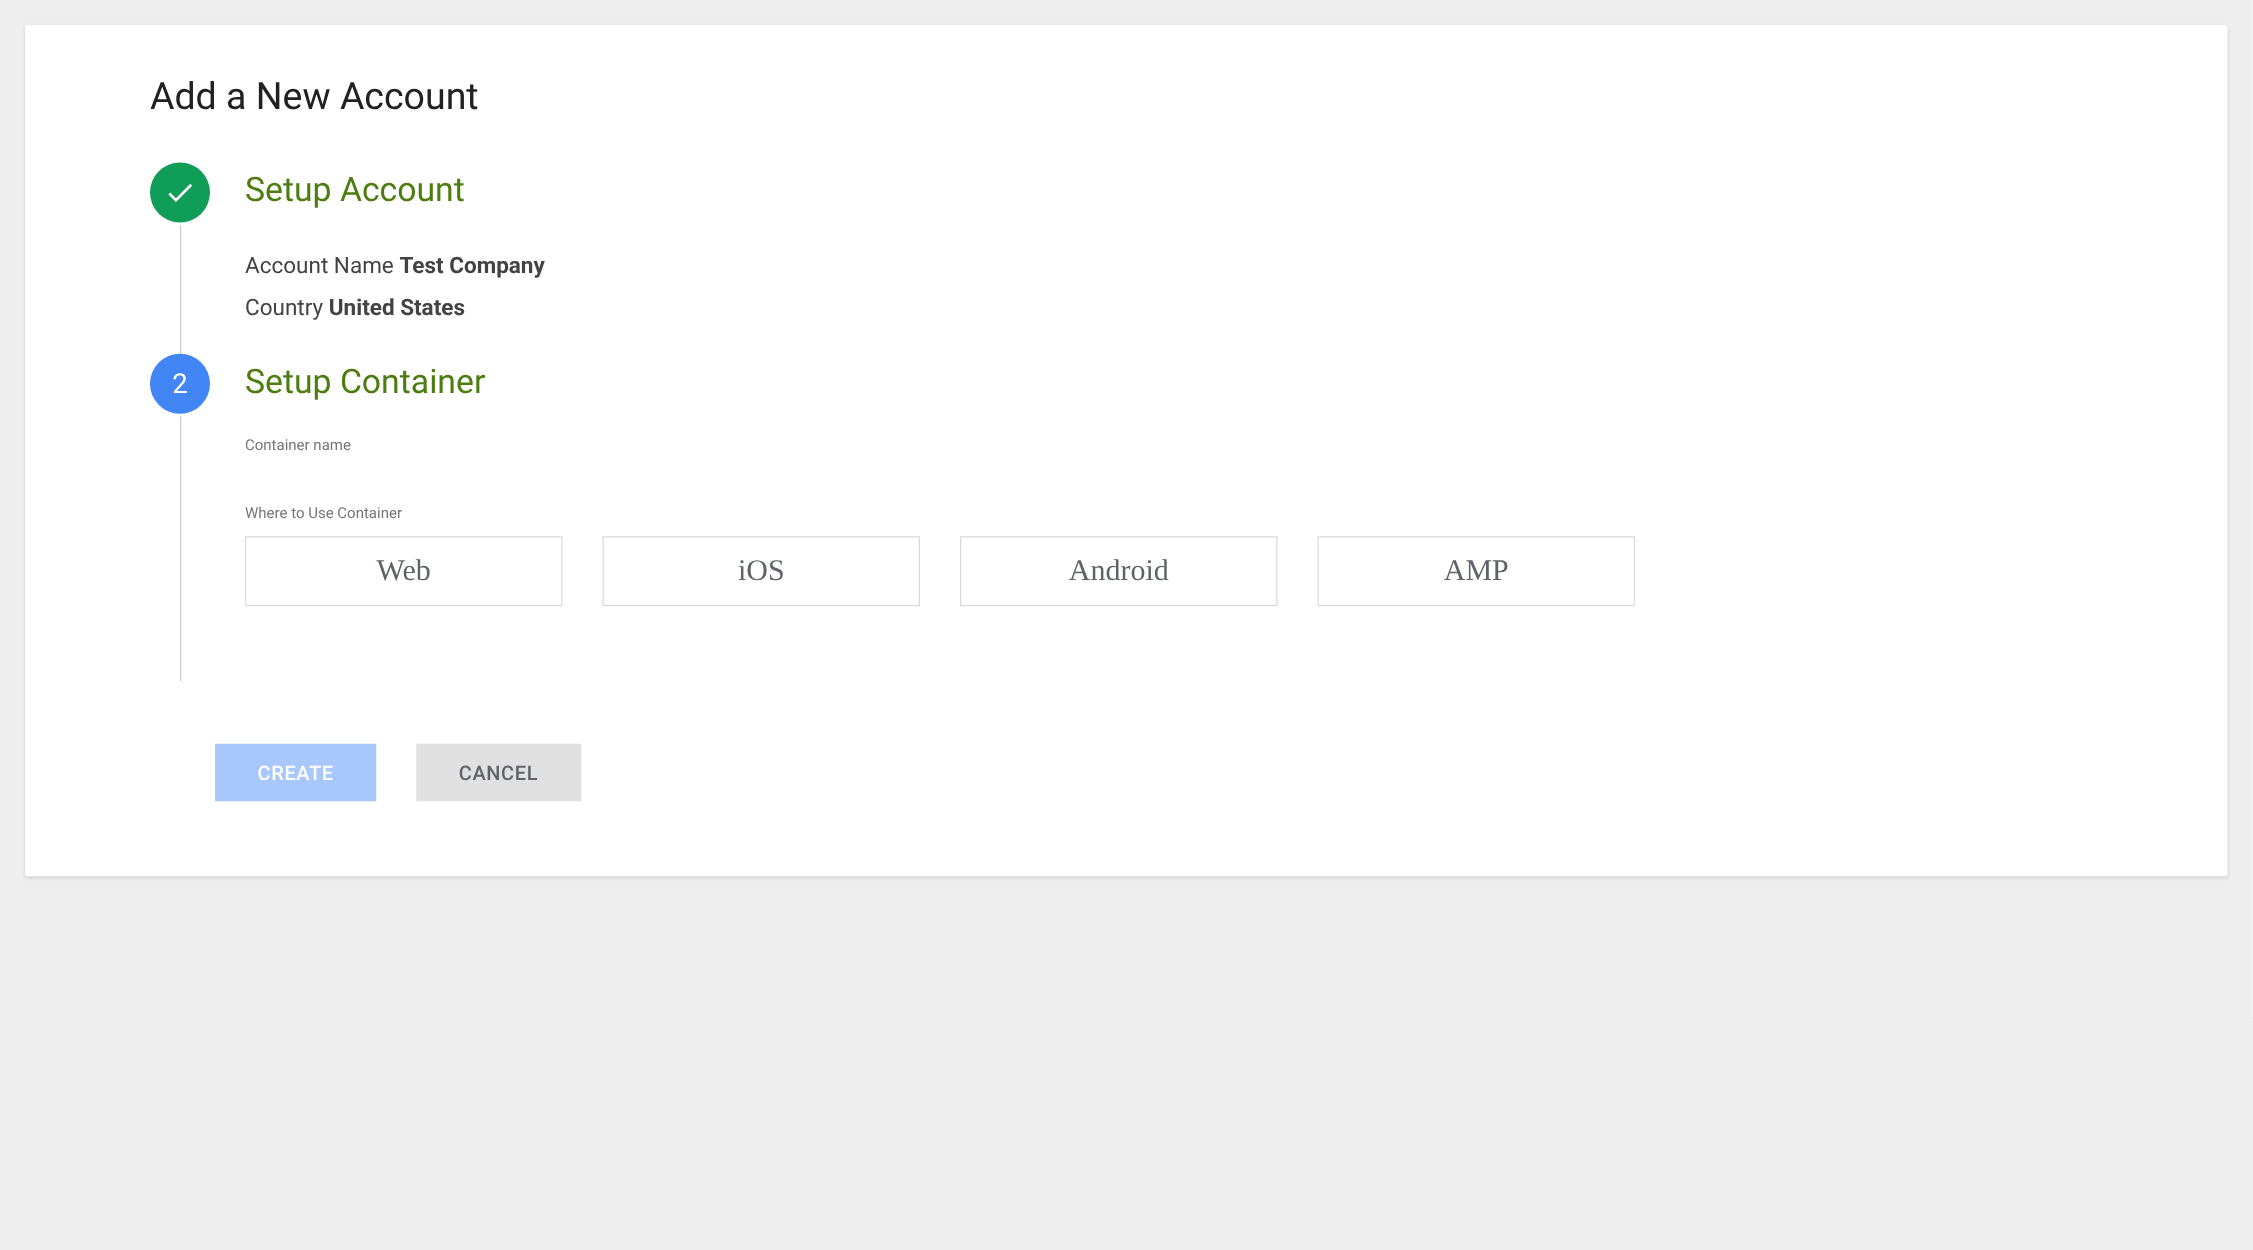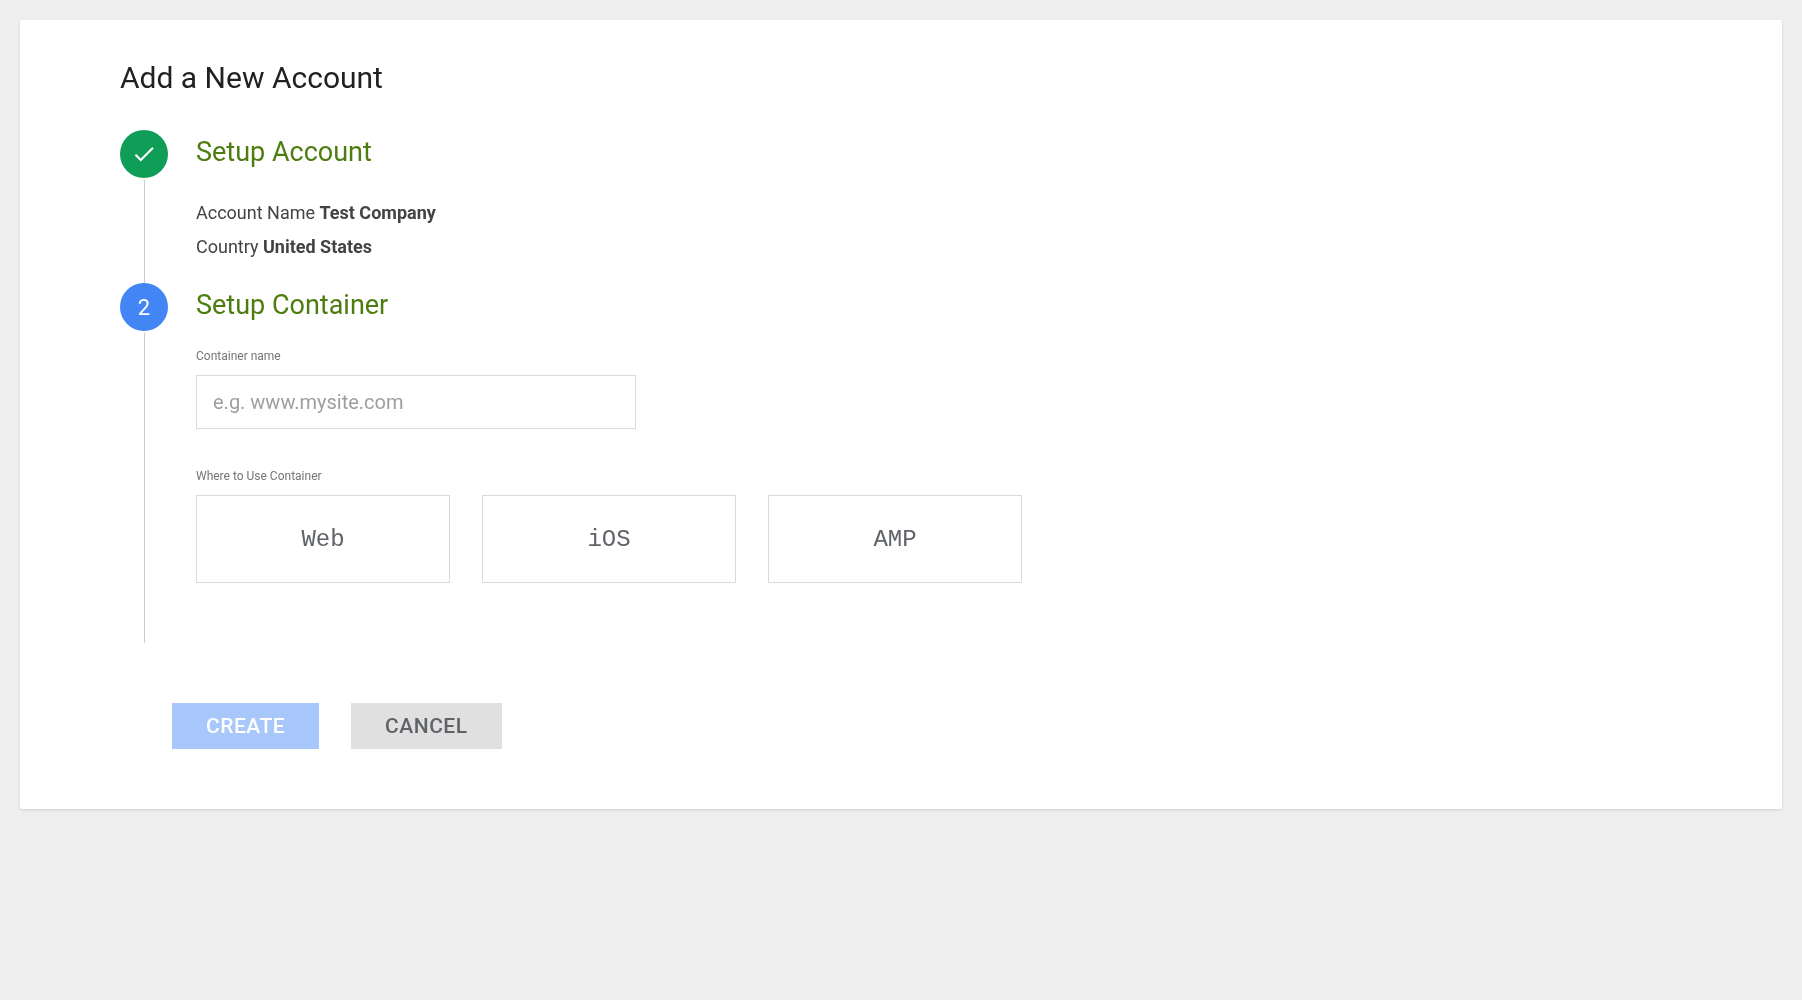--- a/index.html
+++ b/index.html
@@ -107,47 +107,46 @@
     .text-input::placeholder {
       color: #9e9e9e;
     }
     .option-row {
       display: flex;
       gap: 32px;
       flex-wrap: wrap;
     }
     .option-tile {
       width: 254px;
-      height: 88px;
+      height: 56px;
       border: 1px solid #dadada;
       background: #ffffff;
       display: flex;
       align-items: center;
       justify-content: center;
       font-size: 24px;
       color: #5f6368;
       cursor: pointer;
-      font-family: Liberation Mono, monospace;
+      font-family: Liberation Serif, serif;
     }
     .button-row {
       display: flex;
       gap: 32px;
       margin-top: 50px;
       margin-left: 52px;
     }
     .btn {
       height: 46px;
       padding: 0 34px;
       border: none;
-      font-size: 21px;
+      font-size: 16px;
       font-weight: 500;
       letter-spacing: 0.5px;
       cursor: pointer;
       font-family: inherit;
-      margin-top: 10px;
     }
     .btn.primary {
       background: #a8c7fa;
       color: #ffffff;
     }
     .btn.secondary {
       background: #e0e0e0;
       color: #5f6368;
     }
     .steps-wrapper {
@@ -189,28 +188,28 @@
     <div class="step">
       <div class="step-connector" style="bottom:0;"></div>
       <div class="step-icon active">
         <span>2</span>
       </div>
       <div class="step-content">
         <div class="step-title">Setup Container</div>
 
         <div class="field-group">
           <label class="field-label">Container name</label>
-          <input type="text" class="text-input" placeholder="e.g. www.mysite.com" style="">
         </div>
 
         <div class="field-group" style="margin-bottom:60px;">
           <label class="field-label">Where to Use Container</label>
           <div class="option-row">
             <button class="option-tile">Web</button>
             <button class="option-tile">iOS</button>
+            <button class="option-tile">Android</button>
             <button class="option-tile">AMP</button>
           </div>
         </div>
       </div>
     </div>
 
   </div>
 
   <div class="button-row">
     <button class="btn primary">CREATE</button>

